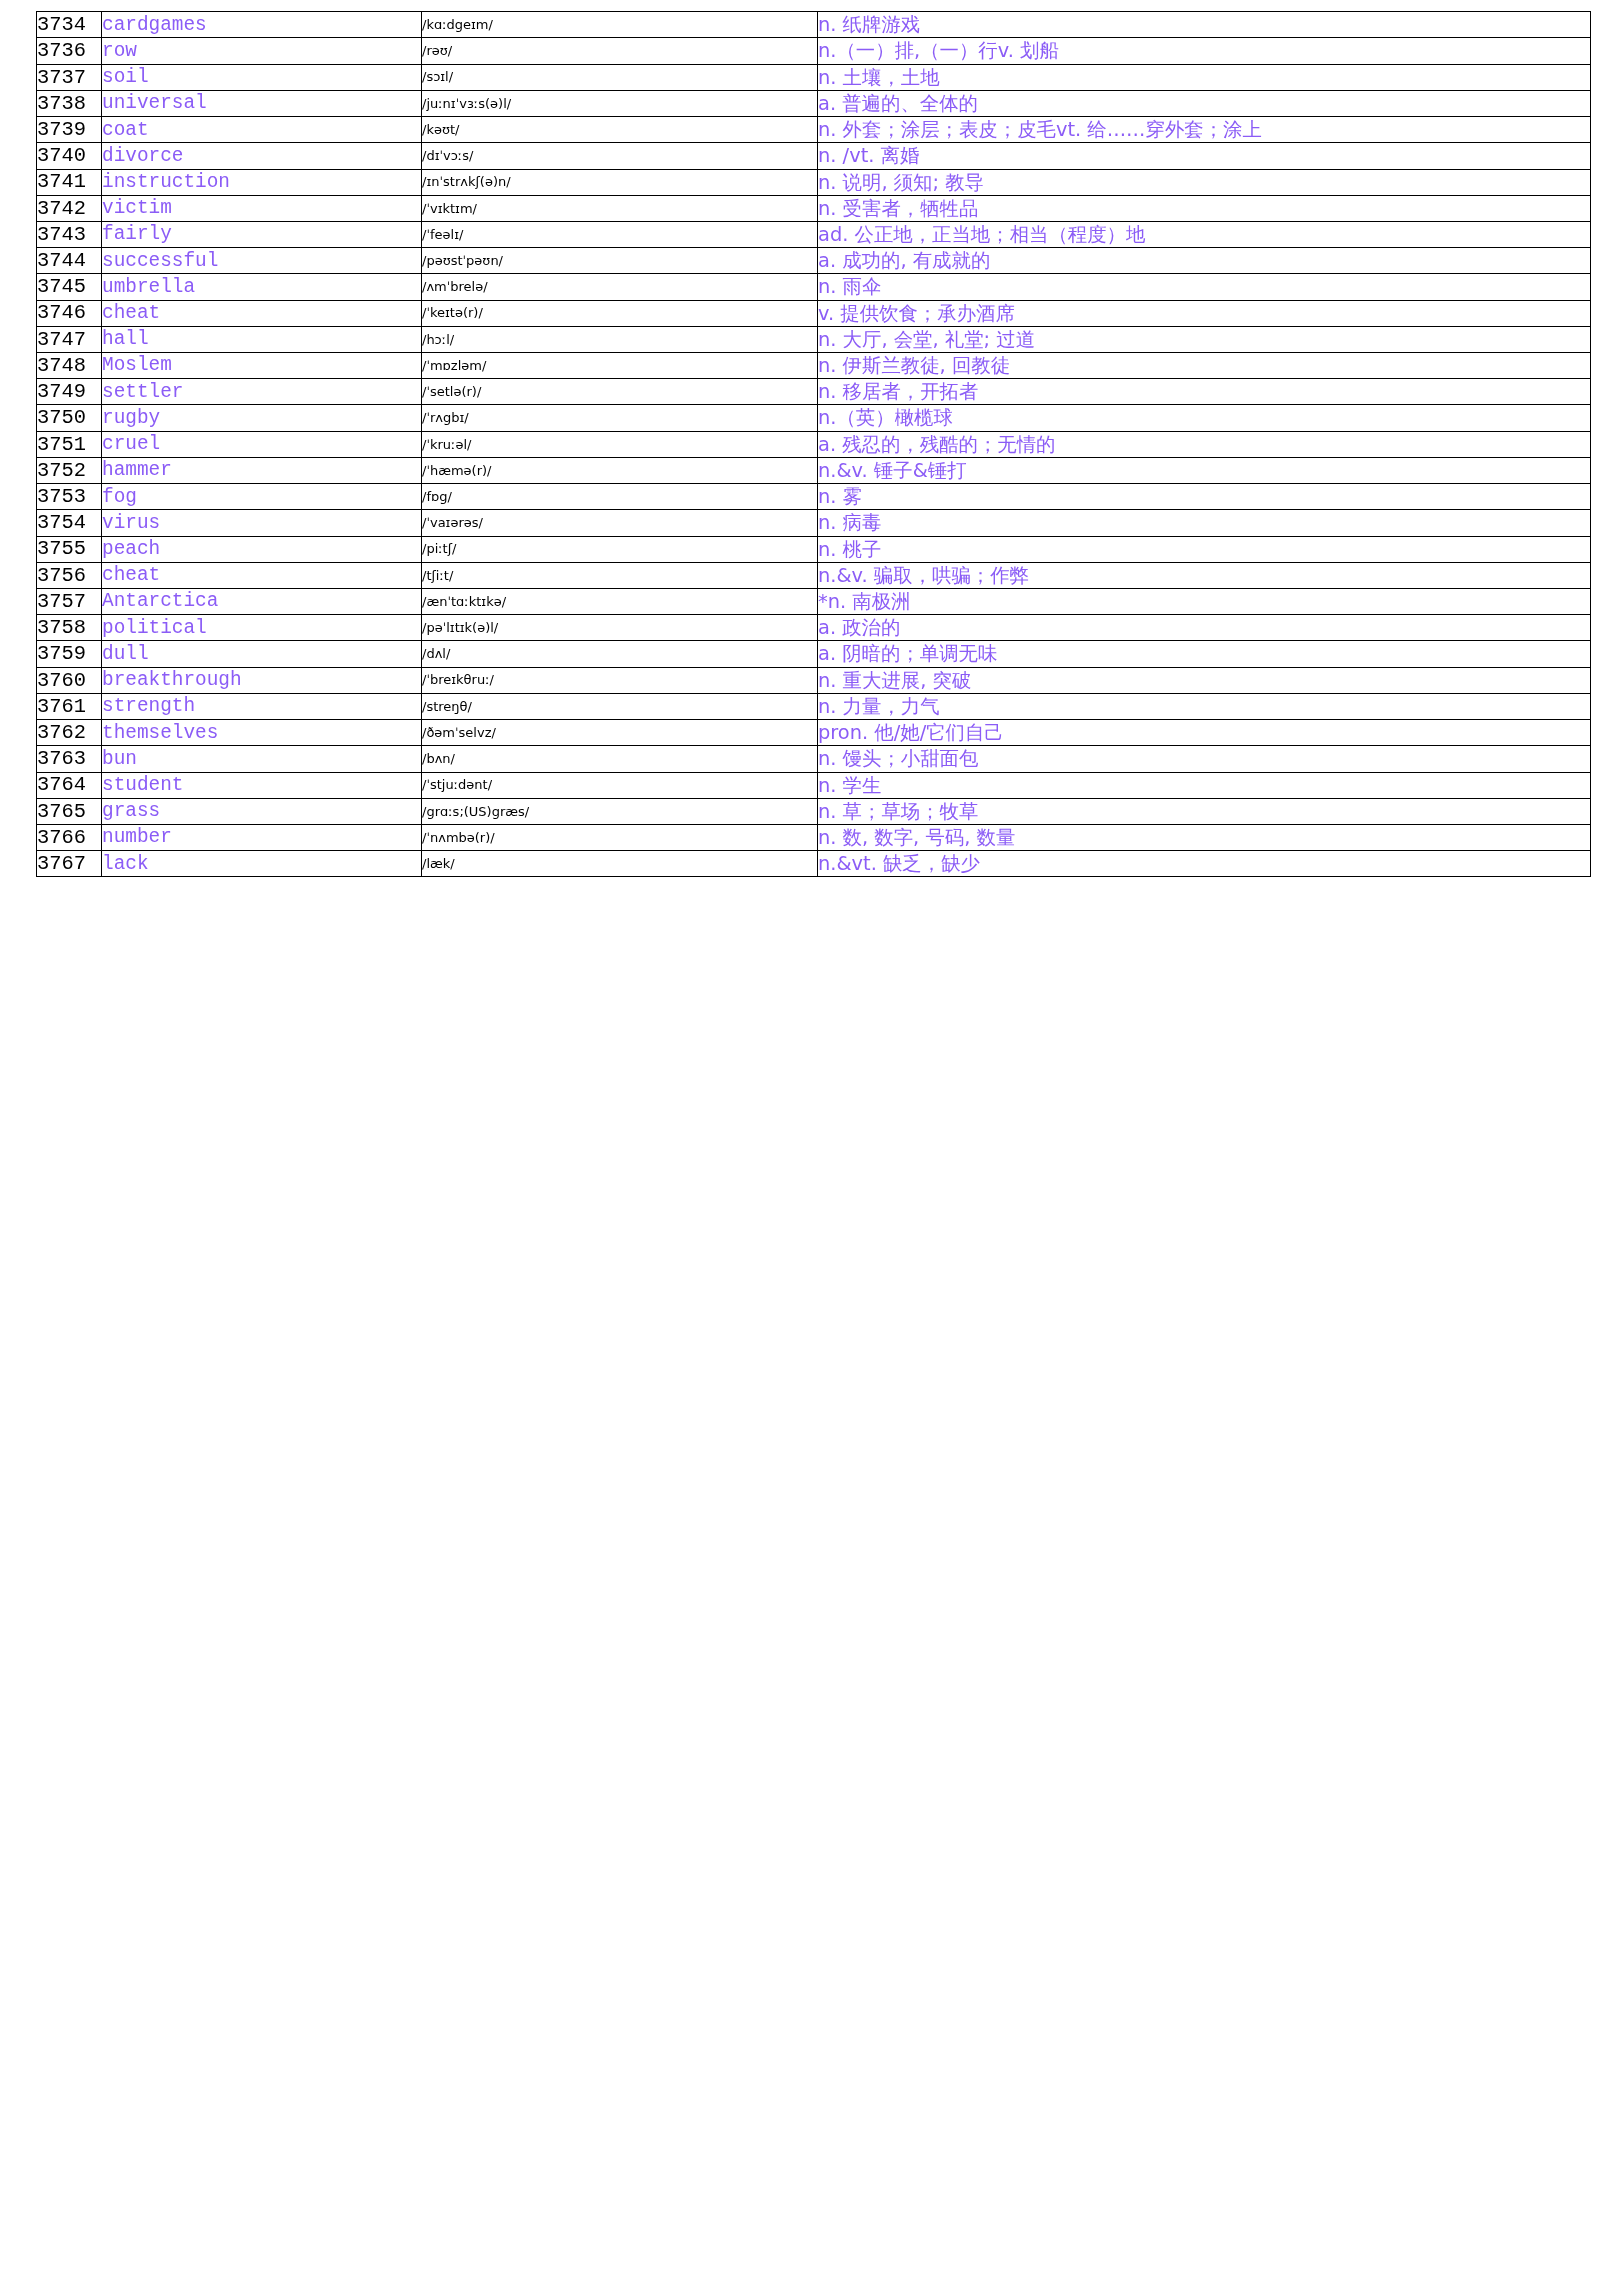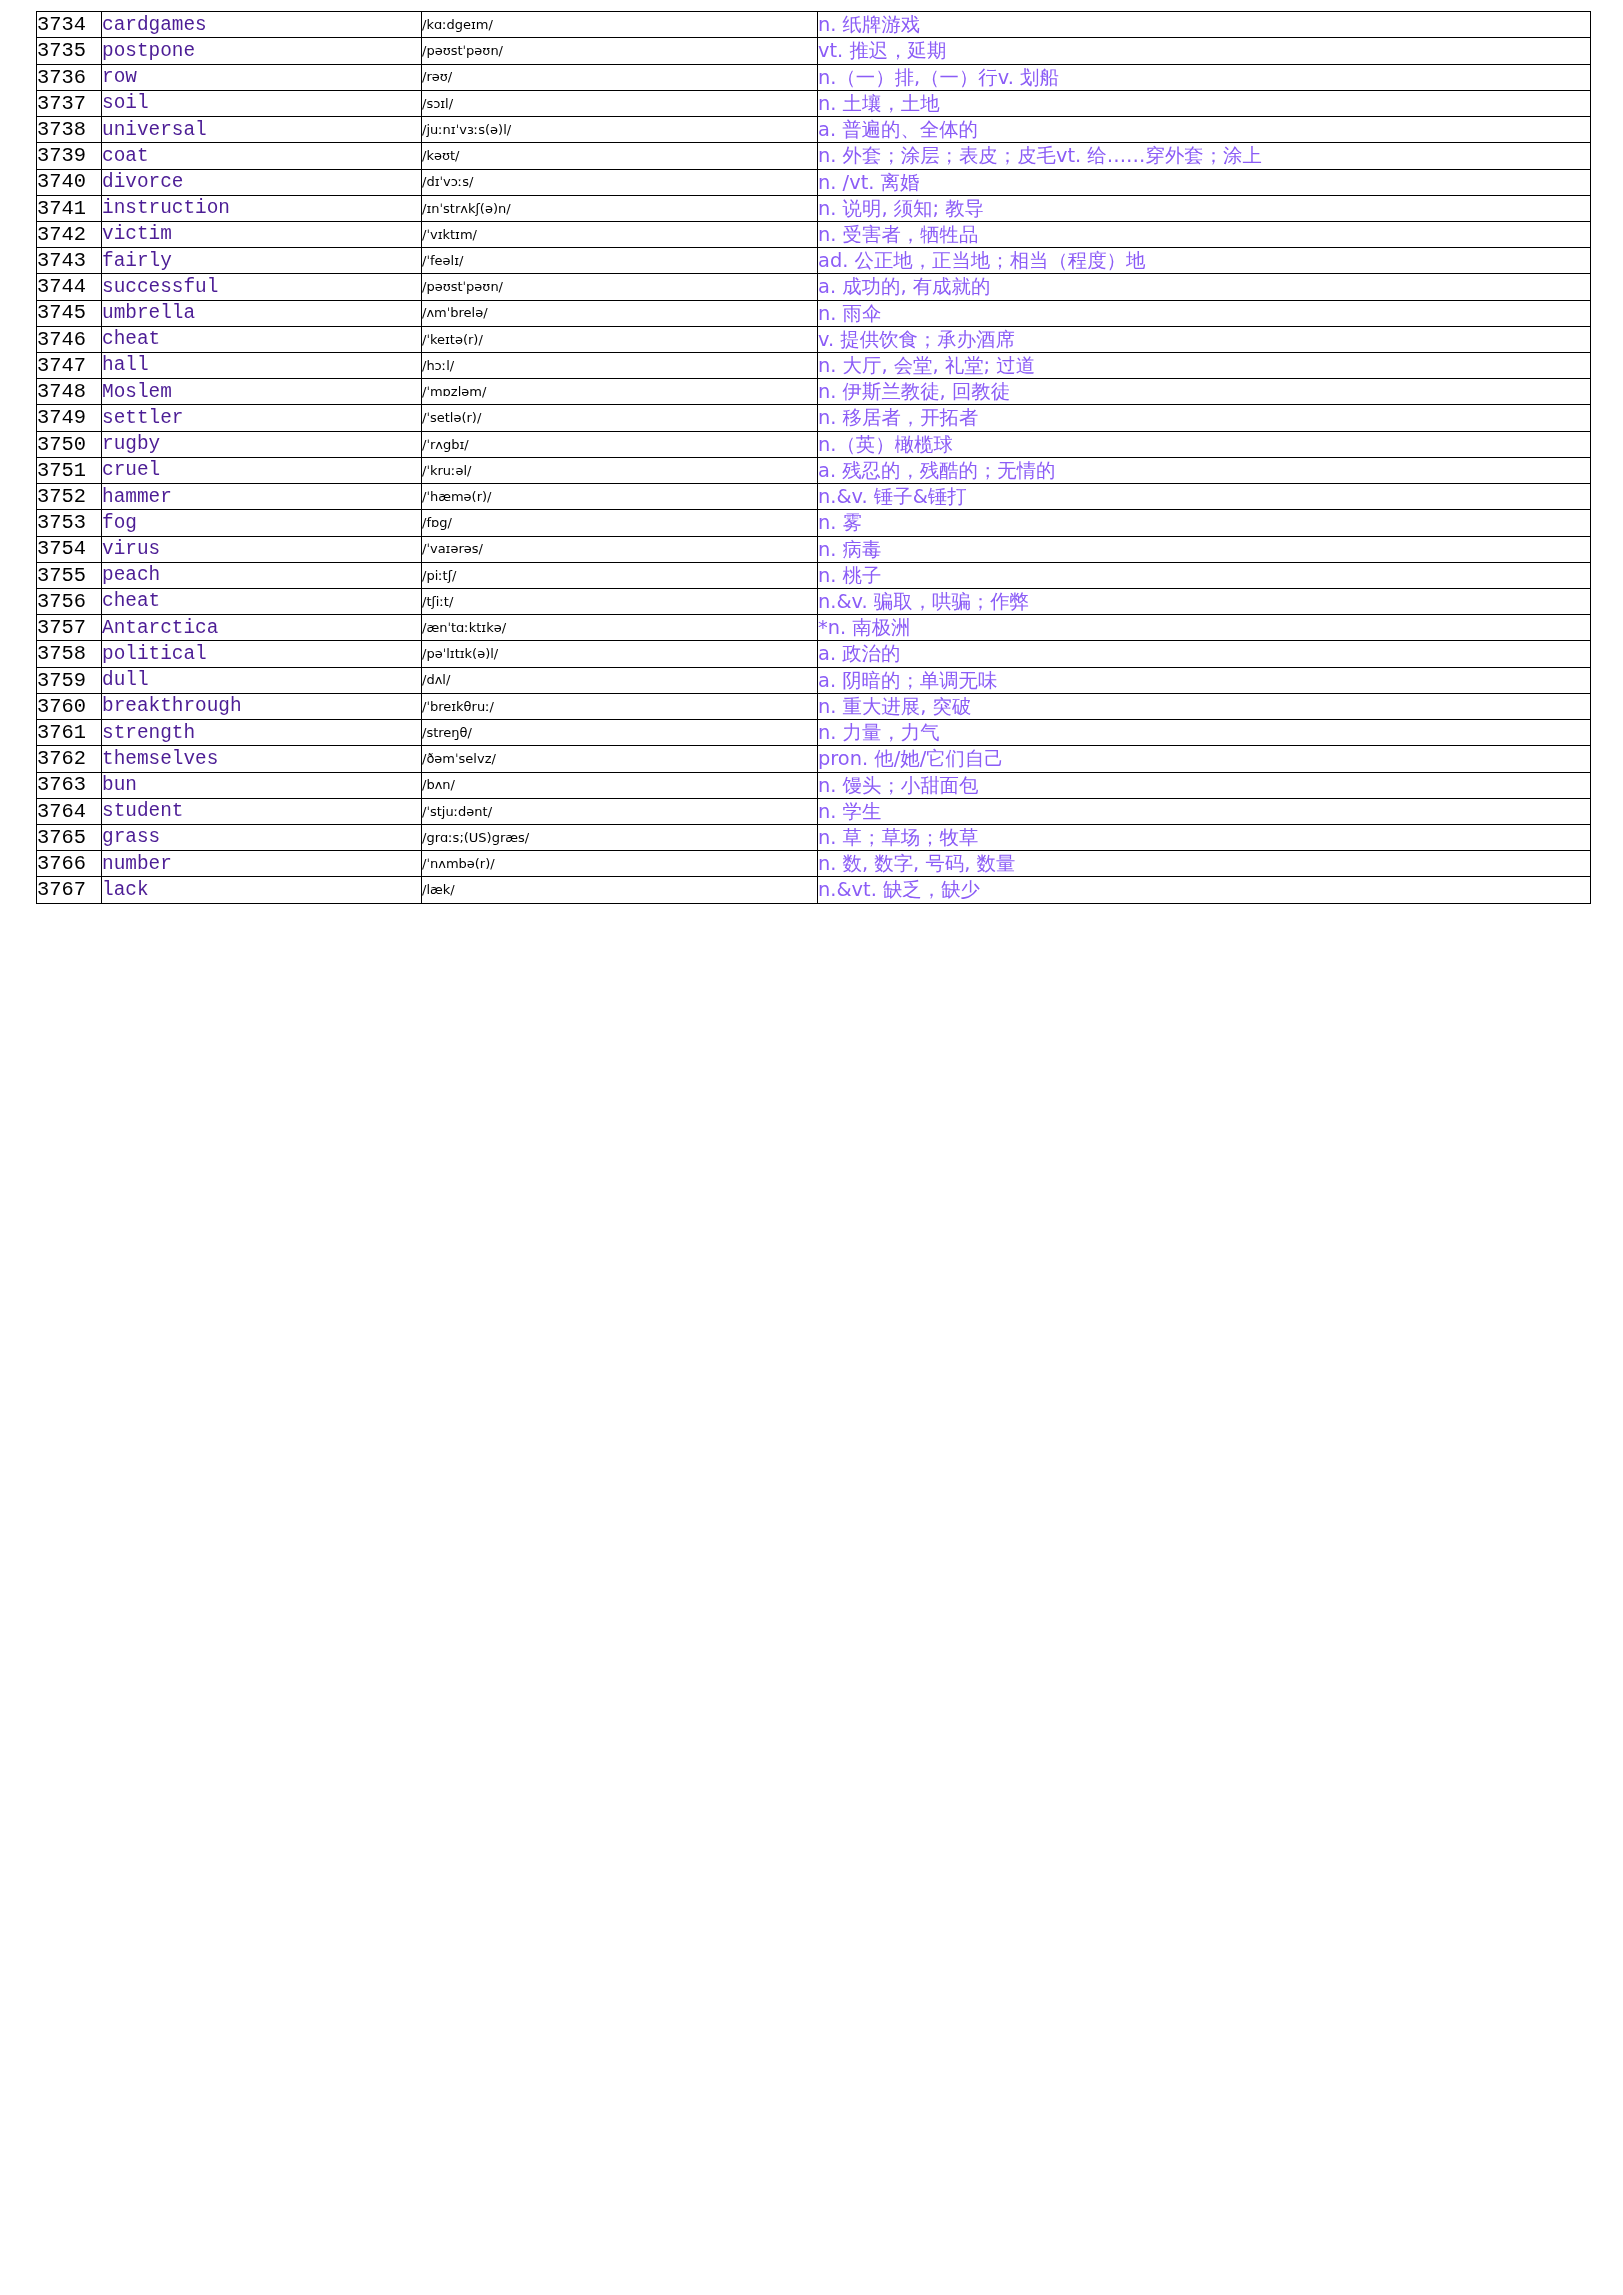--- a/index.html
+++ b/index.html
@@ -38,21 +38,21 @@
     font-family: "Liberation Mono", monospace;
     font-size: 20.4px;
     color: #000;
     padding: 9.2px 0 9.2px 11.2px;
     line-height: 1.15;
     letter-spacing: 0px;
   }
   .cell-word {
     font-family: "Liberation Mono", monospace;
     font-size: 19.4px;
-    color: #4c1d95;
+    color: #8b5cf6;
     padding: 9.2px 0 9.2px 9.2px;
     line-height: 1.15;
   }
   .cell-ipa {
     font-family: "DejaVu Sans", sans-serif;
     font-size: 13px;
     color: #000;
     padding: 8.2px 0 8.2px 11.2px;
     line-height: 1.2;
   }
@@ -76,26 +76,20 @@
       <col class="c-mean">
     </colgroup>
     <tbody id="vocab-body">
         <tr>
           <td class="cell-num">3734</td>
           <td class="cell-word">cardgames</td>
           <td class="cell-ipa">/kɑːdgeɪm/</td>
           <td class="cell-mean">n. 纸牌游戏</td>
         </tr>
         <tr>
-          <td class="cell-num">3735</td>
-          <td class="cell-word">postpone</td>
-          <td class="cell-ipa">/pəʊstˈpəʊn/</td>
-          <td class="cell-mean">vt. 推迟，延期</td>
-        </tr>
-        <tr>
           <td class="cell-num">3736</td>
           <td class="cell-word">row</td>
           <td class="cell-ipa">/rəʊ/</td>
           <td class="cell-mean">n.（一）排,（一）行v. 划船</td>
         </tr>
         <tr>
           <td class="cell-num">3737</td>
           <td class="cell-word">soil</td>
           <td class="cell-ipa">/sɔɪl/</td>
           <td class="cell-mean">n. 土壤，土地</td>

